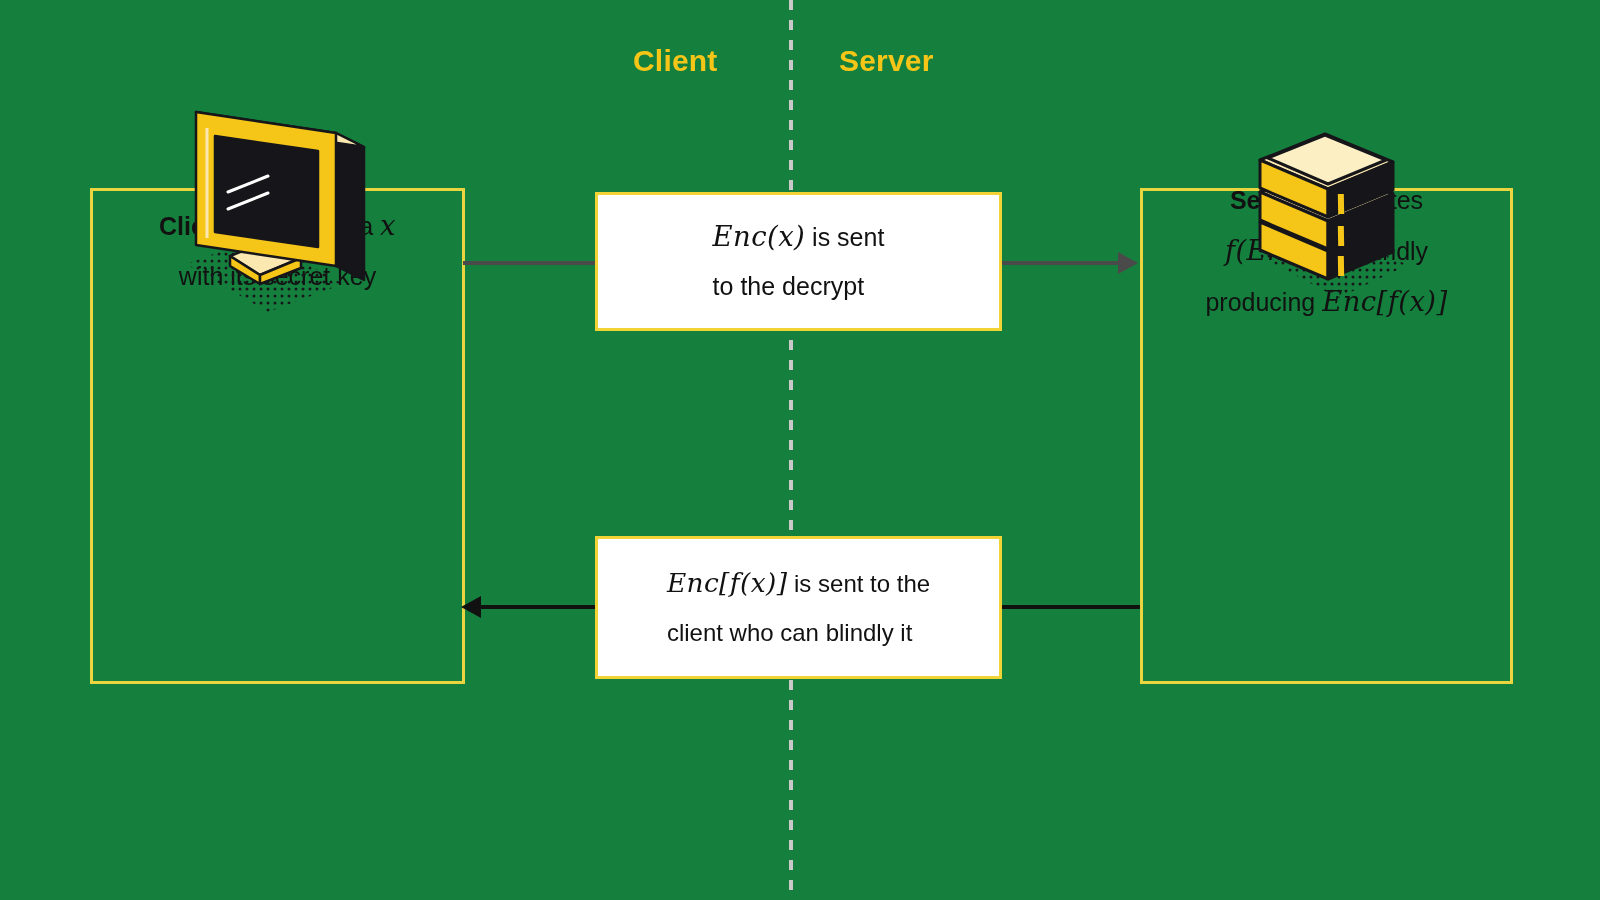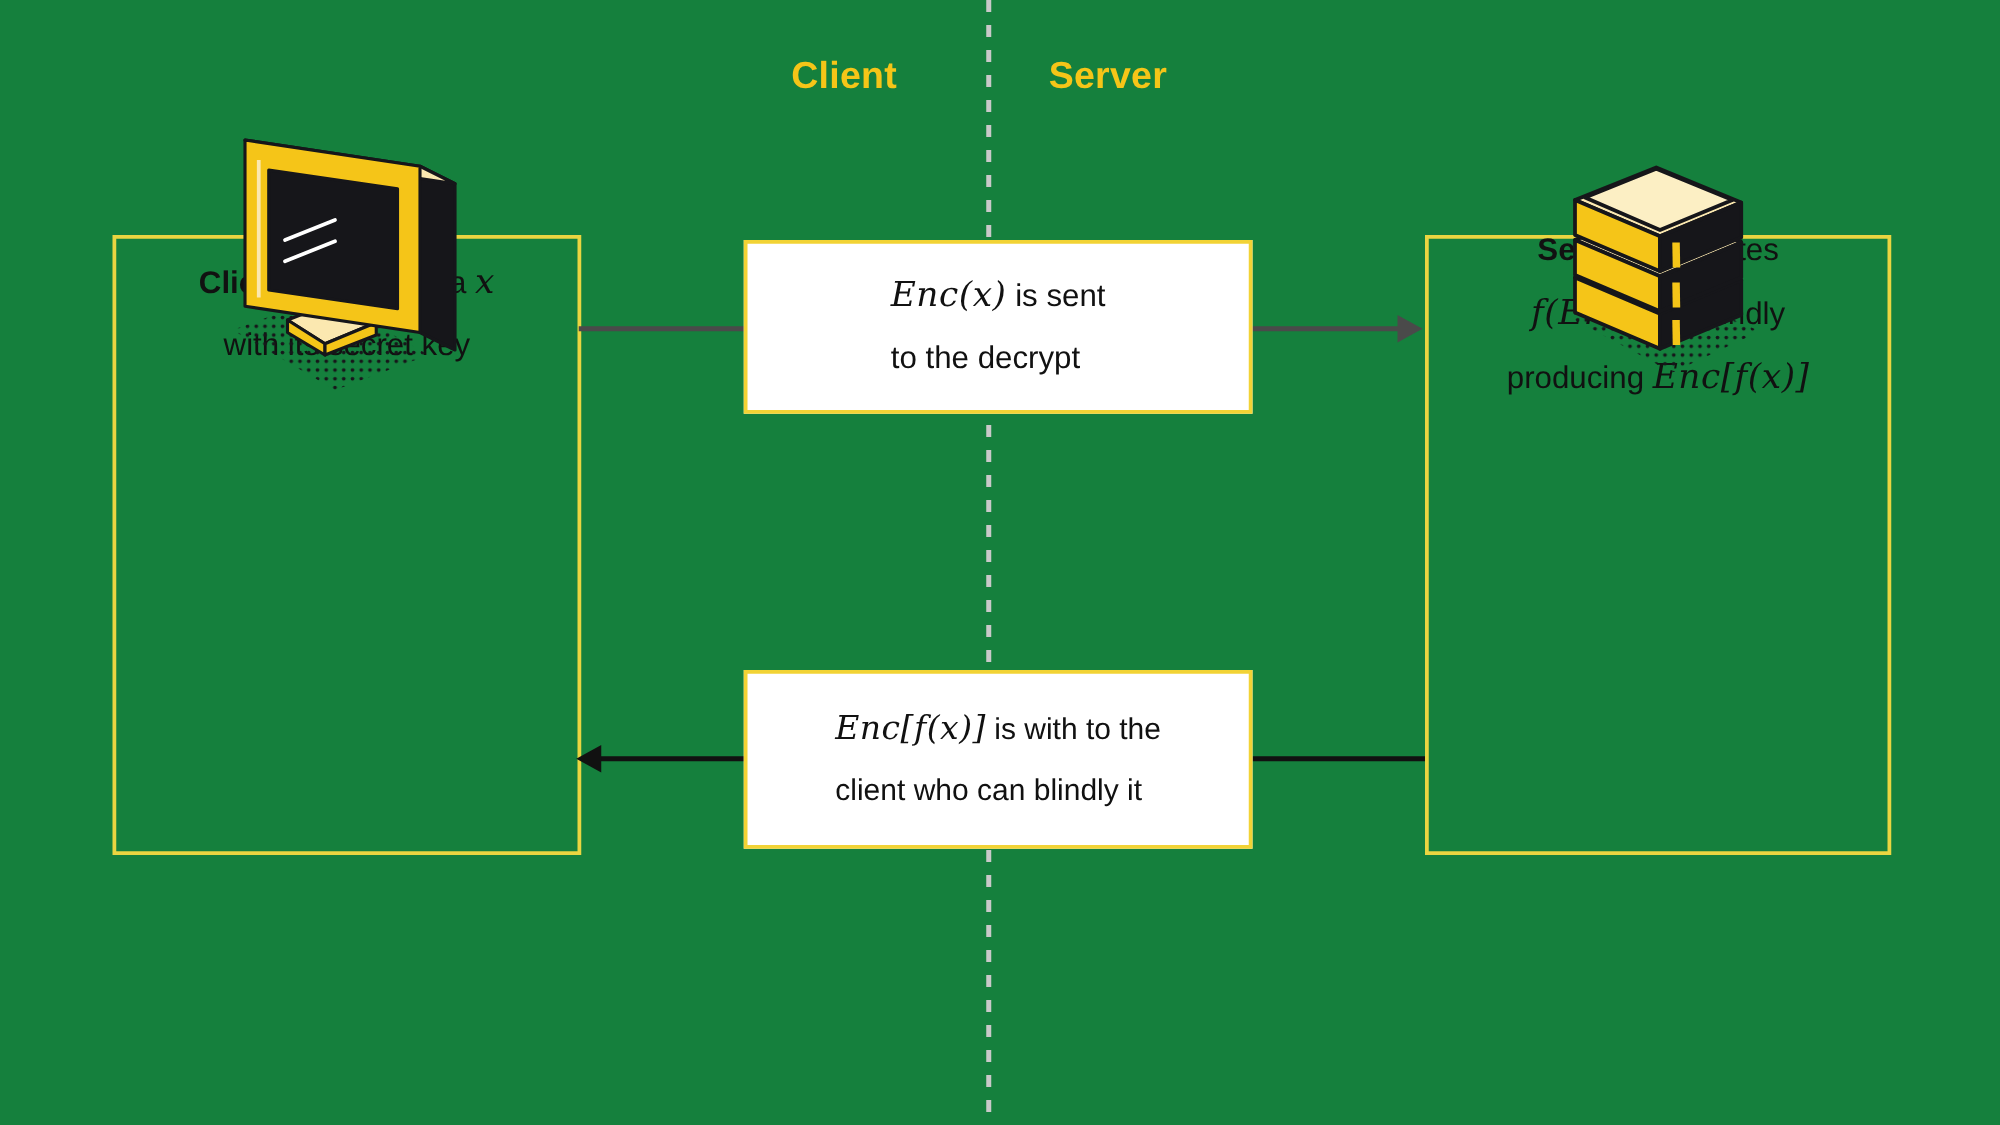--- a/index.html
+++ b/index.html
@@ -226,21 +226,21 @@
     </div>
   </div>
 
   <div class="conn line-top-left"></div>
   <div class="conn line-top-right"></div>
   <div class="conn arrow-right"></div>
 
   <div class="msg-box bottom">
     <div class="msg-text">
       <div>
-        <span class="math">Enc[f(x)]</span><span> is with to the</span>
+        <span class="math">Enc[f(x)]</span><span> is sent to the</span>
       </div>
       <div>client who can blindly it</div>
     </div>
   </div>
 
   <div class="conn line-bot-right"></div>
   <div class="conn line-bot-left"></div>
   <div class="conn arrow-left"></div>
 
   <div class="panel server-panel"></div>

